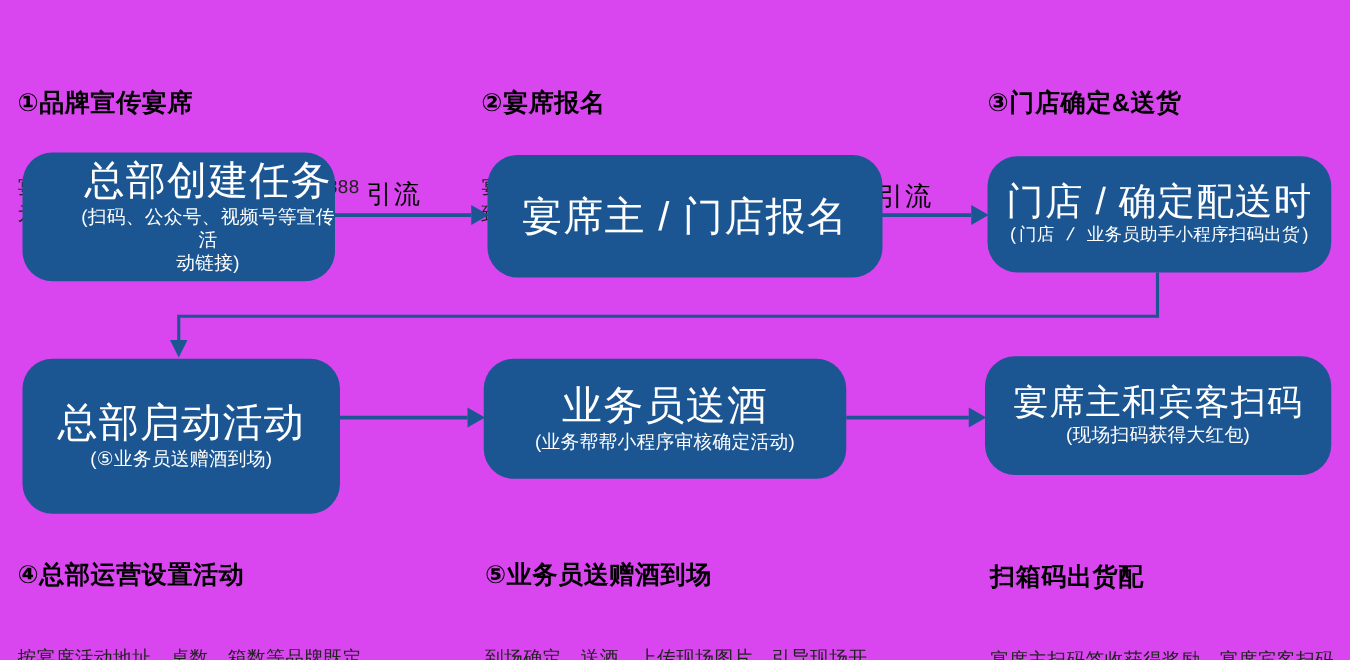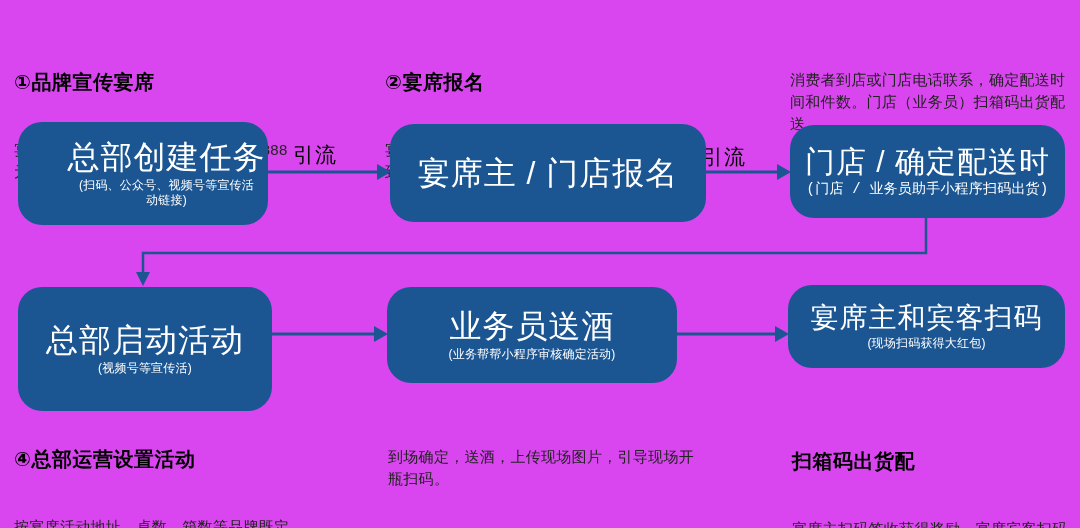--- a/index.html
+++ b/index.html
@@ -36,21 +36,21 @@
     align-items: center;
     justify-content: center;
     text-align: center;
   }
   .flow-box .box-title {
     font-weight: 500;
     letter-spacing: 1px;
     line-height: 1.15;
   }
   .flow-box .box-subtitle {
-    font-size: 12px;
+    font-size: 15px;
     line-height: 1.25;
     white-space: pre-line;
     letter-spacing: 0.2px;
     margin-top: 2px;
   }
   .arrow-label {
     position: absolute;
     font-size: 21px;
     color: #000000;
     letter-spacing: 1px;
@@ -60,21 +60,21 @@
     left: 0; top: 0;
     width: 1080px; height: 528px;
     pointer-events: none;
   }
   
   #box-1 { left: 18px;  top: 122px; width: 250px; height: 103px; padding-left: 47px; }
   #box-2 { left: 390px; top: 124px; width: 316px; height: 98px; }
   #box-3 { left: 790px; top: 125px; width: 275px; height: 93px; }
   #box-4 { left: 18px;  top: 287px; width: 254px; height: 124px; }
   #box-5 { left: 387px; top: 287px; width: 290px; height: 96px; }
-  #box-6 { left: 788px; top: 285px; width: 277px; height: 83px; }
+  #box-6 { left: 788px; top: 285px; width: 277px; height: 95px; }
   #box-1 .box-title, #box-2 .box-title, #box-4 .box-title, #box-5 .box-title { font-size: 32px; }
   #box-3 .box-title { font-size: 30px; }
   #box-6 .box-title { font-size: 28px; }
   #box-3 .box-subtitle { font-size: 14px; font-family: Liberation Mono, monospace; }
   
   #note-top-1 { left: 14px;  top: 33px; }
   #note-top-2 { left: 385px; top: 33px; }
   #note-top-3 { left: 790px; top: 33px; }
   #note-bottom-4 { left: 14px;  top: 410px; }
   #note-bottom-5 { left: 388px; top: 410px; }
@@ -91,20 +91,21 @@
     <div class="note-heading">①品牌宣传宴席</div>
     <div class="note-body">宴席送价值1199元赠酒，现场扫码送888
 元红包，线上线下宣传宴席活动。</div>
   </div>
   <div class="note" id="note-top-2">
     <div class="note-heading">②宴席报名</div>
     <div class="note-body">宴席主小程序主动报名，根据LBS自动分配引流
 到最近门店。门店（业务员）帮消费者报名。</div>
   </div>
   <div class="note" id="note-top-3">
+    <div class="note-heading">③门店确定&amp;送货</div>
     <div class="note-body">消费者到店或门店电话联系，确定配送时
 间和件数。门店（业务员）扫箱码出货配
 送。</div>
   </div>
 
   <svg id="connector-layer" viewBox="0 0 1080 528" xmlns="http://www.w3.org/2000/svg">
     <g stroke="#1B5693" fill="#1B5693">
       <line x1="268" y1="172" x2="377" y2="172" stroke-width="3"></line>
       <polygon points="377,164 391,172 377,180" stroke="none"></polygon>
       <line x1="675" y1="172" x2="777" y2="172" stroke-width="3"></line>
@@ -129,37 +130,38 @@
   <div class="flow-box" id="box-2">
     <div class="box-title">宴席主 / 门店报名</div>
   </div>
   <div class="flow-box" id="box-3">
     <div class="box-title">门店 / 确定配送时</div>
     <div class="box-subtitle">(门店 / 业务员助手小程序扫码出货)</div>
   </div>
 
   <div class="flow-box" id="box-4">
     <div class="box-title">总部启动活动</div>
-    <div class="box-subtitle">(视频号等宣传活)</div>
+    <div class="box-subtitle">(⑤业务员送赠酒到场)</div>
   </div>
   <div class="flow-box" id="box-5">
     <div class="box-title">业务员送酒</div>
     <div class="box-subtitle">(业务帮帮小程序审核确定活动)</div>
   </div>
   <div class="flow-box" id="box-6">
     <div class="box-title">宴席主和宾客扫码</div>
     <div class="box-subtitle">(现场扫码获得大红包)</div>
   </div>
 
   <div class="note" id="note-bottom-4">
     <div class="note-heading">④总部运营设置活动</div>
     <div class="note-body">按宴席活动地址、桌数、箱数等品牌既定
 策略设置扫码活动。</div>
   </div>
   <div class="note" id="note-bottom-5">
+    <div class="note-heading">⑤业务员送赠酒到场</div>
     <div class="note-body">到场确定，送酒，上传现场图片，引导现场开
 瓶扫码。</div>
   </div>
   <div class="note" id="note-bottom-6">
     <div class="note-heading">扫箱码出货配</div>
     <div class="note-body">宴席主扫码签收获得奖励。宴席宾客扫码
 赢大奖。后台根据宾客实际开瓶扫码情况
 自动统计开瓶率，发放门店奖励和业务员
 业绩统计数据。</div>
   </div>

